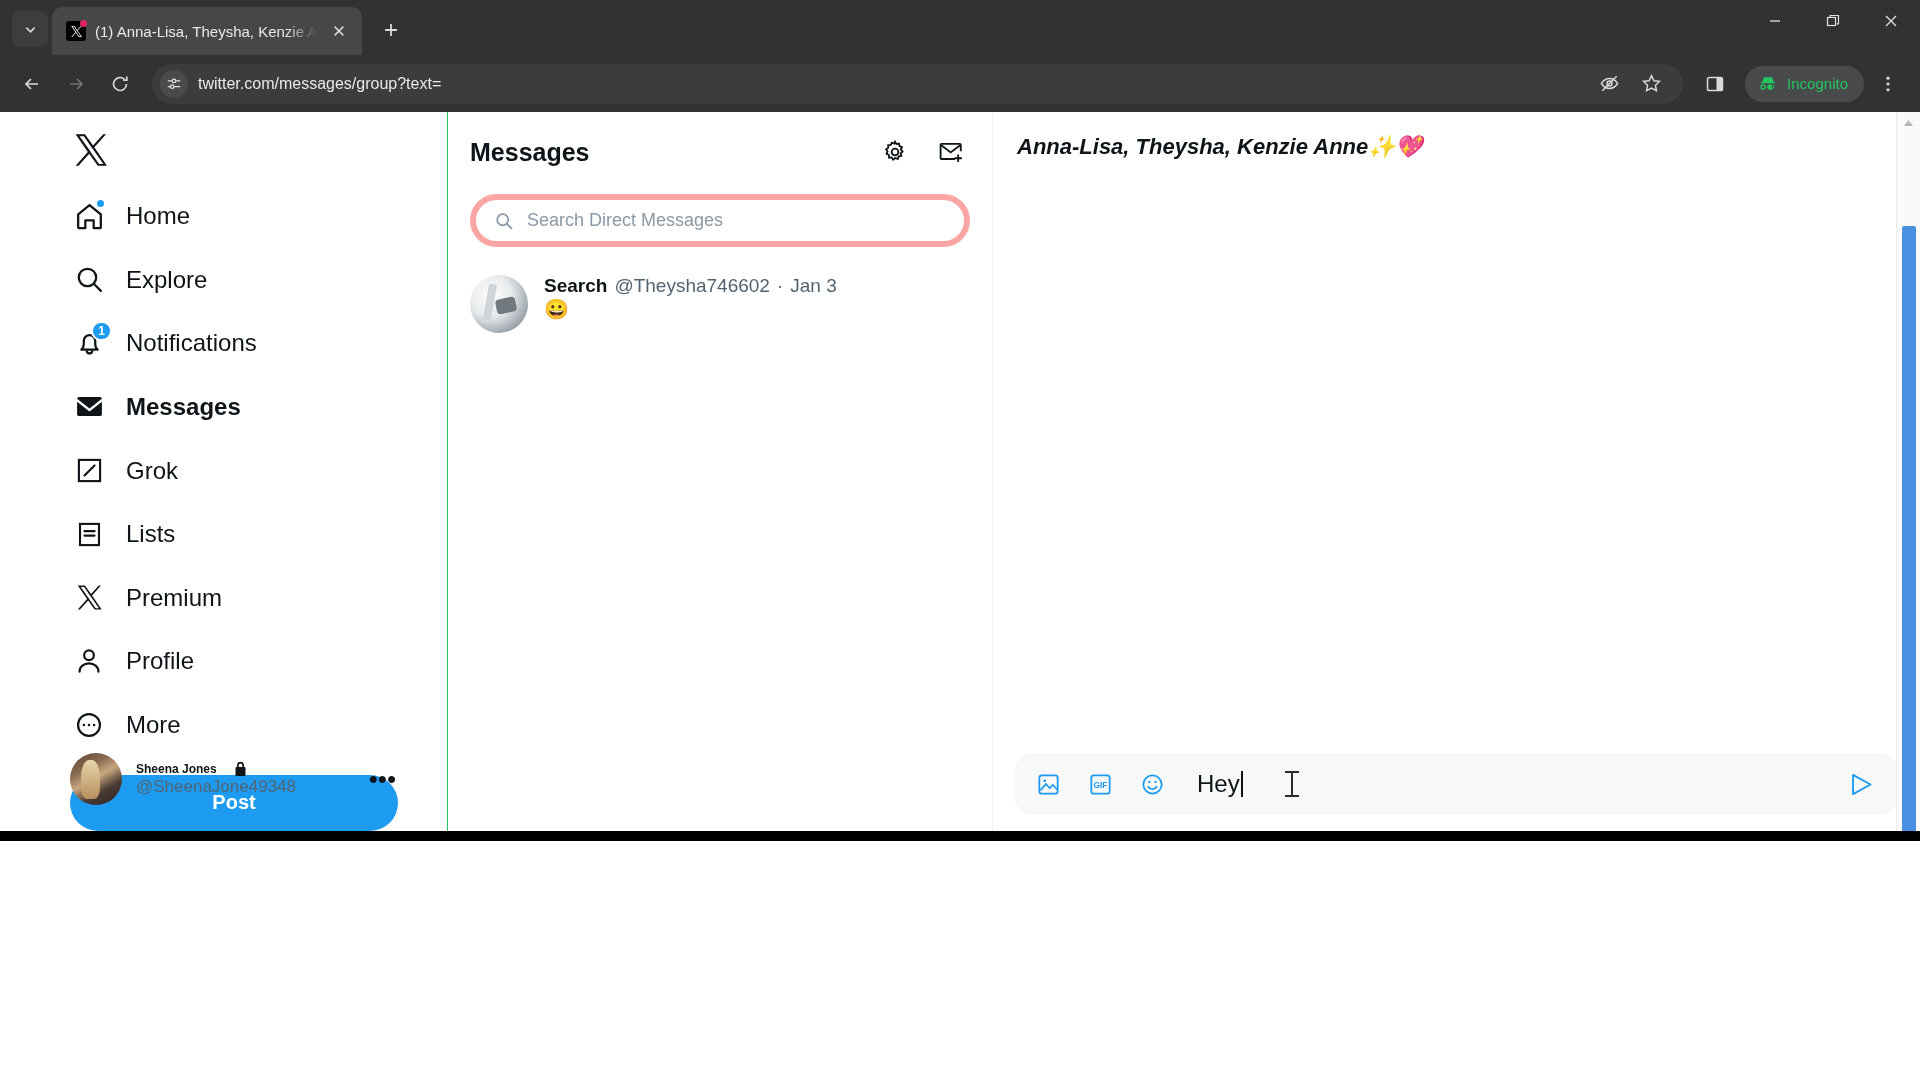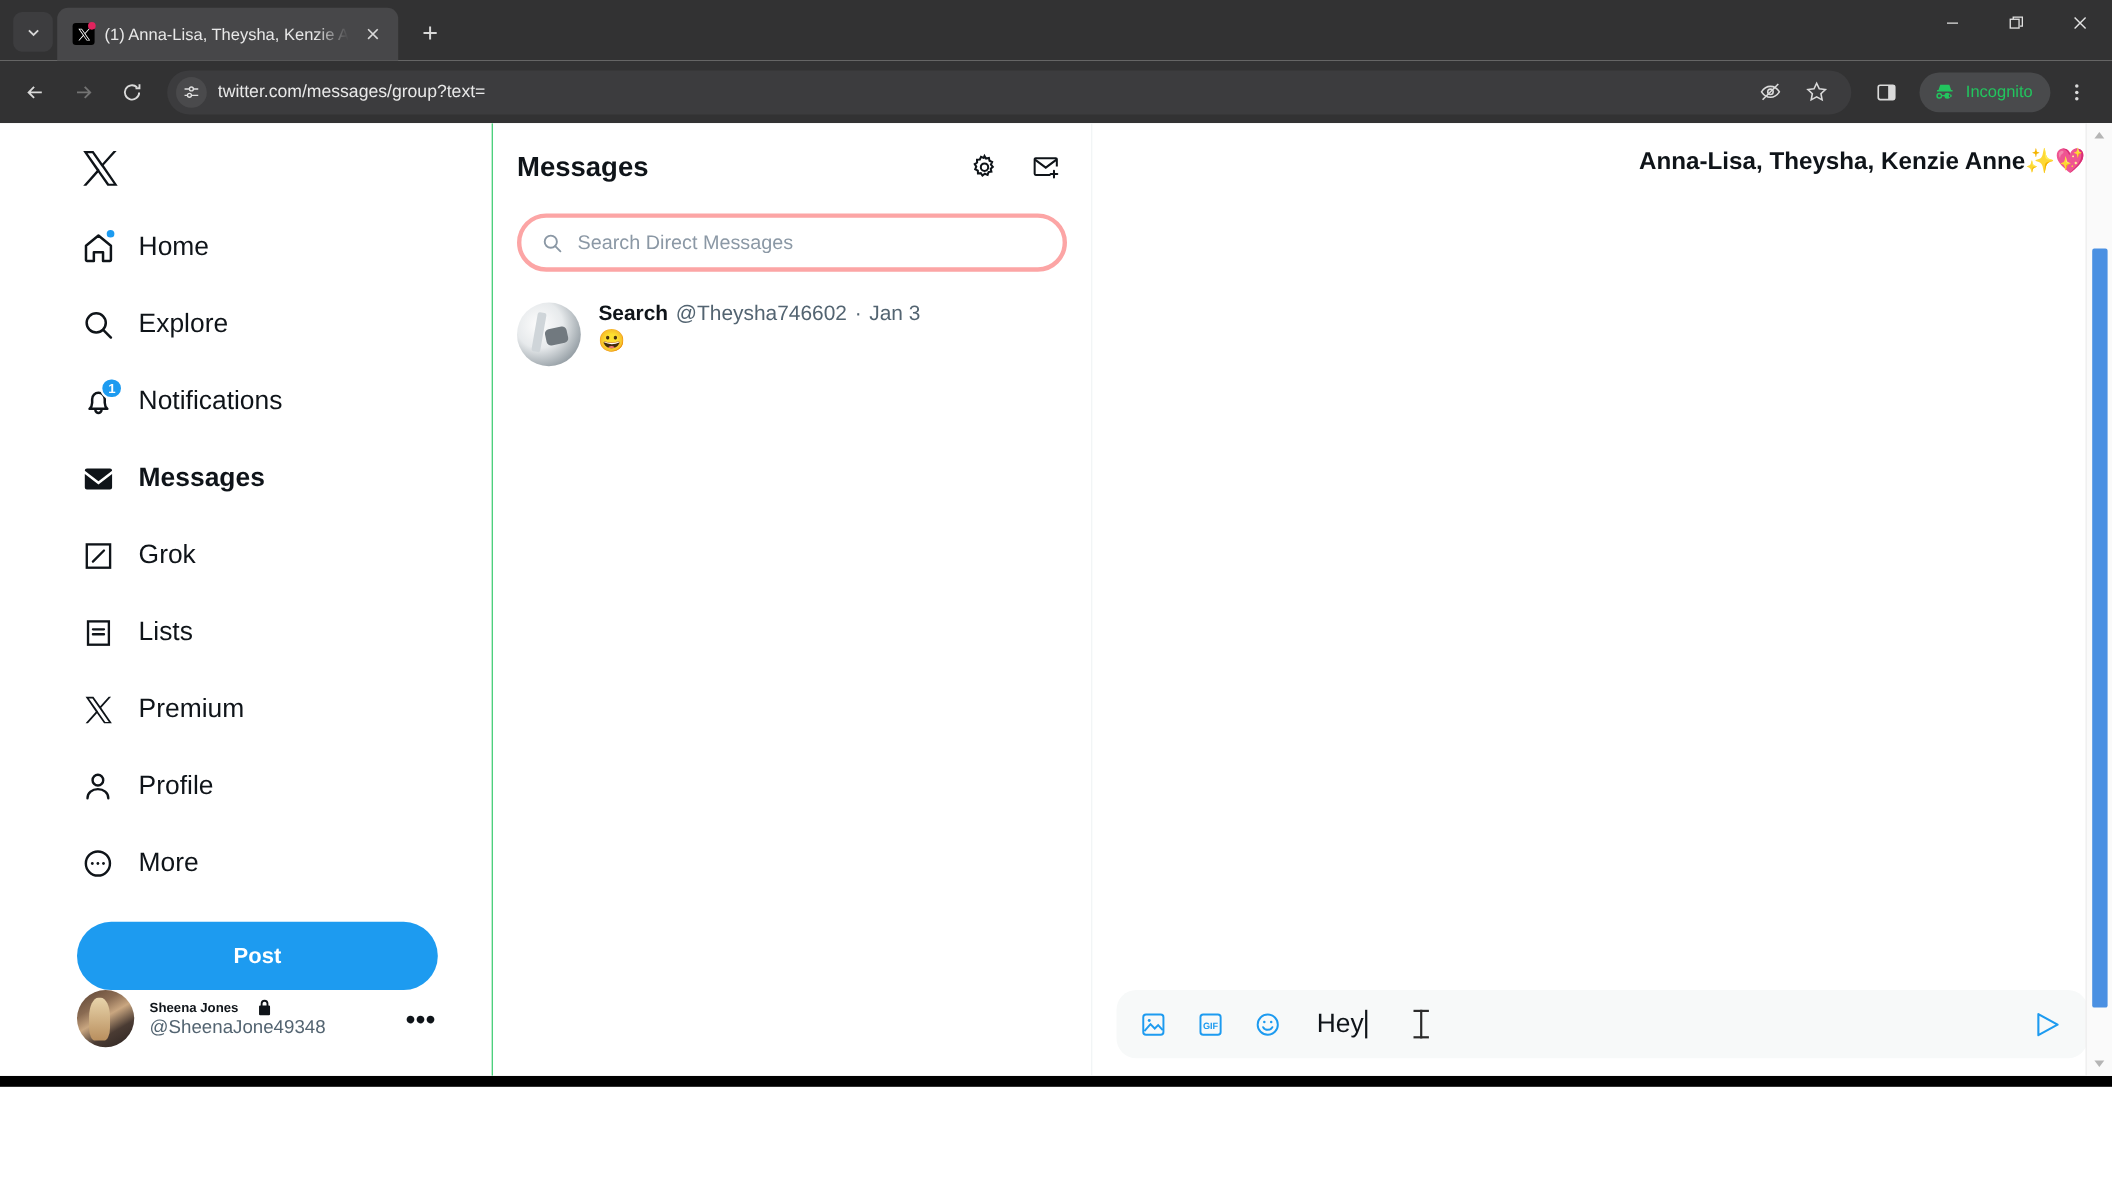--- a/index.html
+++ b/index.html
@@ -4,21 +4,21 @@
 <style>
   * { box-sizing: border-box; margin: 0; padding: 0; }
   html, body {
     width: 1920px; height: 1080px;
     overflow: hidden;
     font-family: "Liberation Sans", sans-serif;
     background: #ffffff;
   }
 
   
-  .browser { width: 1920px; height: 988px; display: flex; flex-direction: column; }
+  .browser { width: 1920px; height: 841px; display: flex; flex-direction: column; }
 
   .tabstrip {
     height: 55px; background: #323233;
     display: flex; align-items: flex-end; padding-left: 6px; flex: 0 0 55px;
   }
   .tablist-btn {
     width: 36px; height: 36px; margin: 0 4px 8px 6px;
     background: #3d3d3f; border-radius: 8px;
     display: flex; align-items: center; justify-content: center;
     color: #d6d6d6; flex: 0 0 auto;
@@ -161,21 +161,21 @@
     padding: 0 20px 0 22px; gap: 14px;
   }
   .dm-title { font-size: 25px; font-weight: 700; color: #0f1419; flex: 1 1 auto; }
   .hdr-icon {
     width: 42px; height: 42px; border-radius: 50%;
     display: flex; align-items: center; justify-content: center; color: #0f1419;
     flex: 0 0 42px;
   }
   .searchwrap { padding: 6px 22px 12px 22px; }
   .searchbox {
-    height: 53px; border: 4px solid #fca5a5; border-radius: 27px;
+    height: 53px; border: 6px solid #fca5a5; border-radius: 27px;
     display: flex; align-items: center; gap: 13px; padding: 0 18px;
   }
   .search-input {
     border: none; outline: none; font-size: 18px; color: #0f1419;
     font-family: inherit; background: transparent; flex: 1 1 auto;
   }
   .search-input::placeholder { color: #8b98a5; }
   .convo {
     display: flex; gap: 16px; padding: 16px 22px 18px 22px;
   }
@@ -196,22 +196,23 @@
   .convo-top { display: flex; align-items: baseline; gap: 7px; white-space: nowrap; }
   .convo-name { font-size: 19px; font-weight: 700; color: #0f1419; }
   .convo-handle { font-size: 19px; color: #536471; }
   .convo-sep { font-size: 19px; color: #536471; }
   .convo-date { font-size: 19px; color: #536471; }
   .convo-preview { font-size: 20px; color: #0f1419; margin-top: 6px; }
 
   
   .convopane { flex: 1 1 auto; display: flex; flex-direction: column; min-width: 0; position: relative; }
   .convo-header {
-    height: 70px; display: flex; align-items: center; justify-content: flex-end;
+    height: 70px; display: flex; align-items: center; justify-content: flex-start;
     padding: 0 24px;
+    font-style: italic;
   }
   .convo-header .t { font-size: 22px; font-weight: 700; color: #0f1419; }
   .convo-scroll { flex: 1 1 auto; }
   .composer-wrap { padding: 0 22px 16px 22px; }
   .composer {
     background: #f7f9f9; border-radius: 18px; min-height: 62px;
     display: flex; align-items: center; gap: 14px; padding: 10px 16px 10px 14px;
   }
   .comp-icon {
     width: 38px; height: 38px; border-radius: 50%; color: #1d9bf0;

